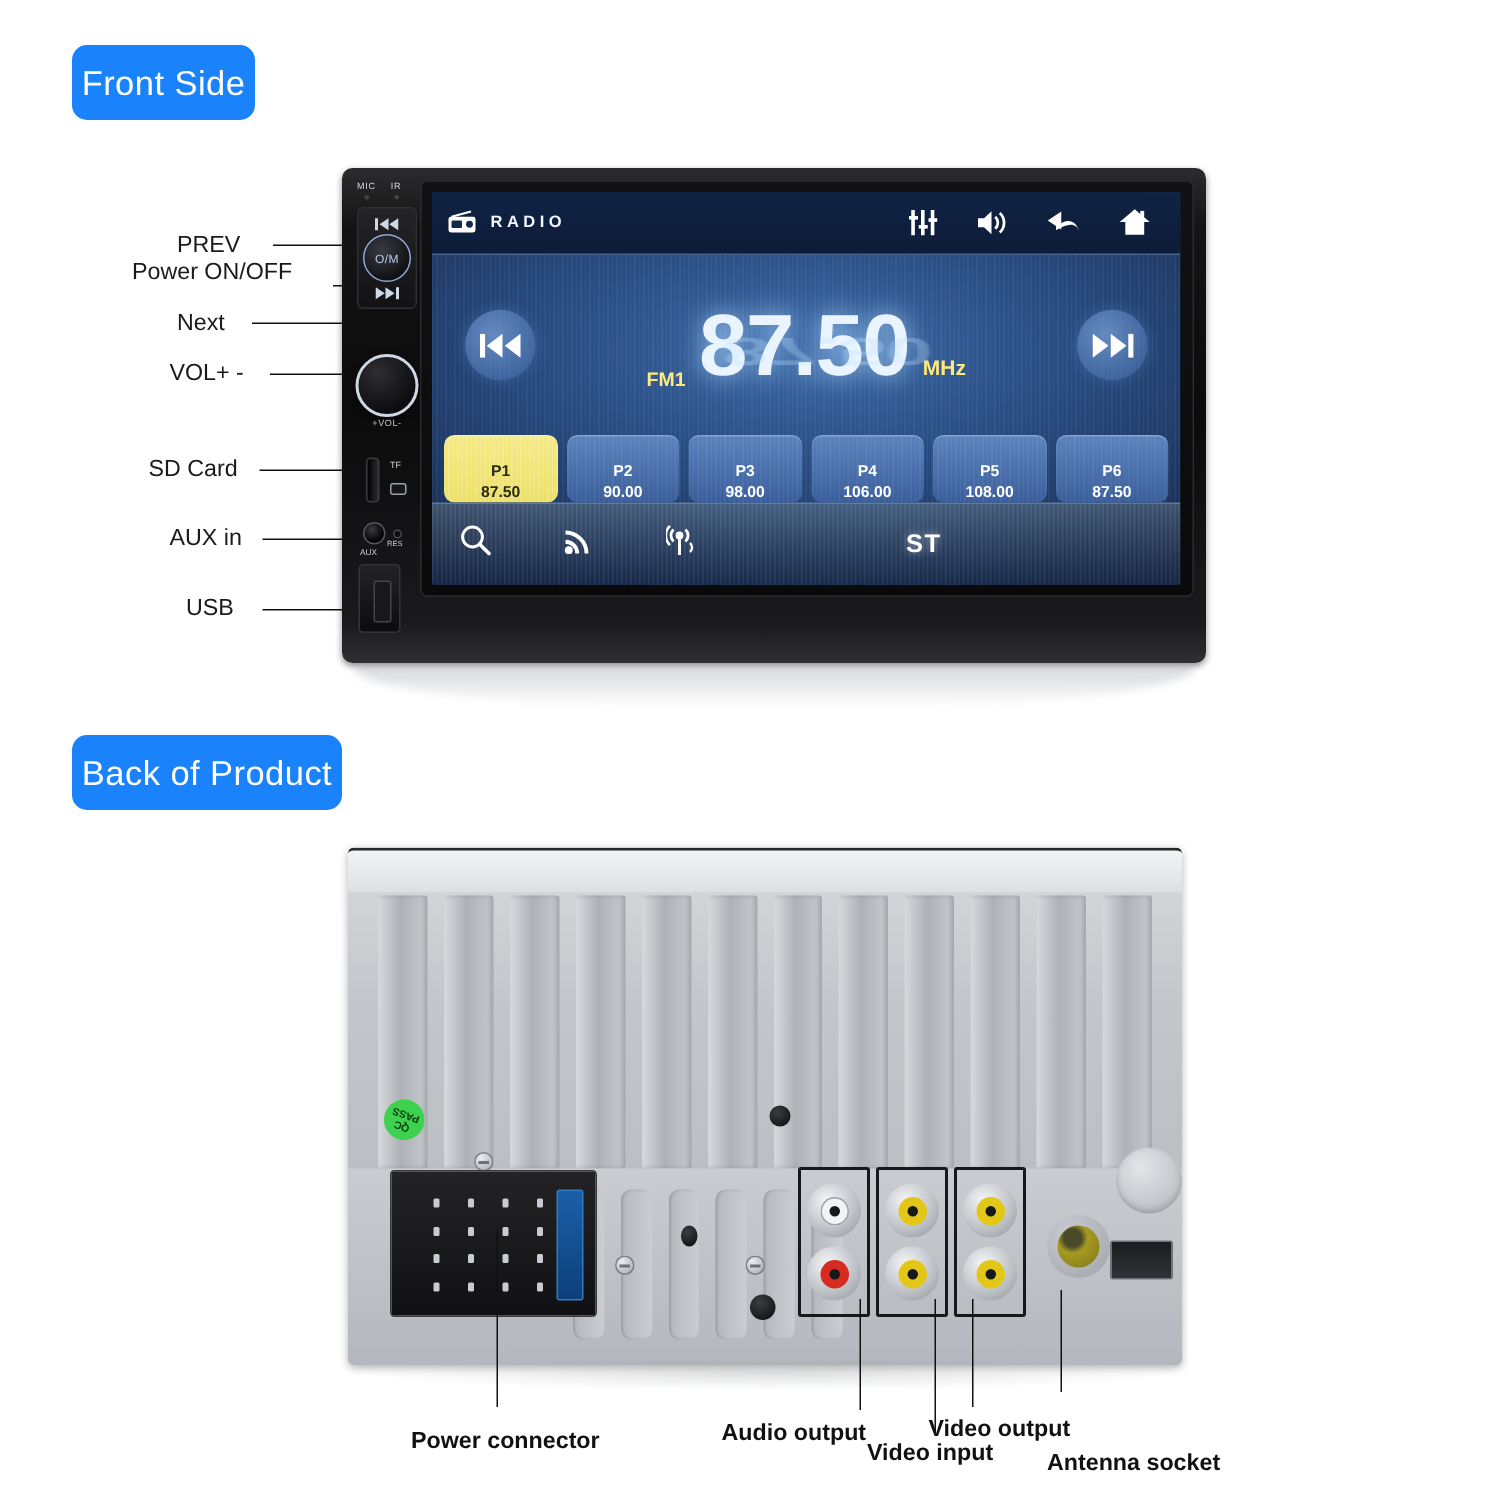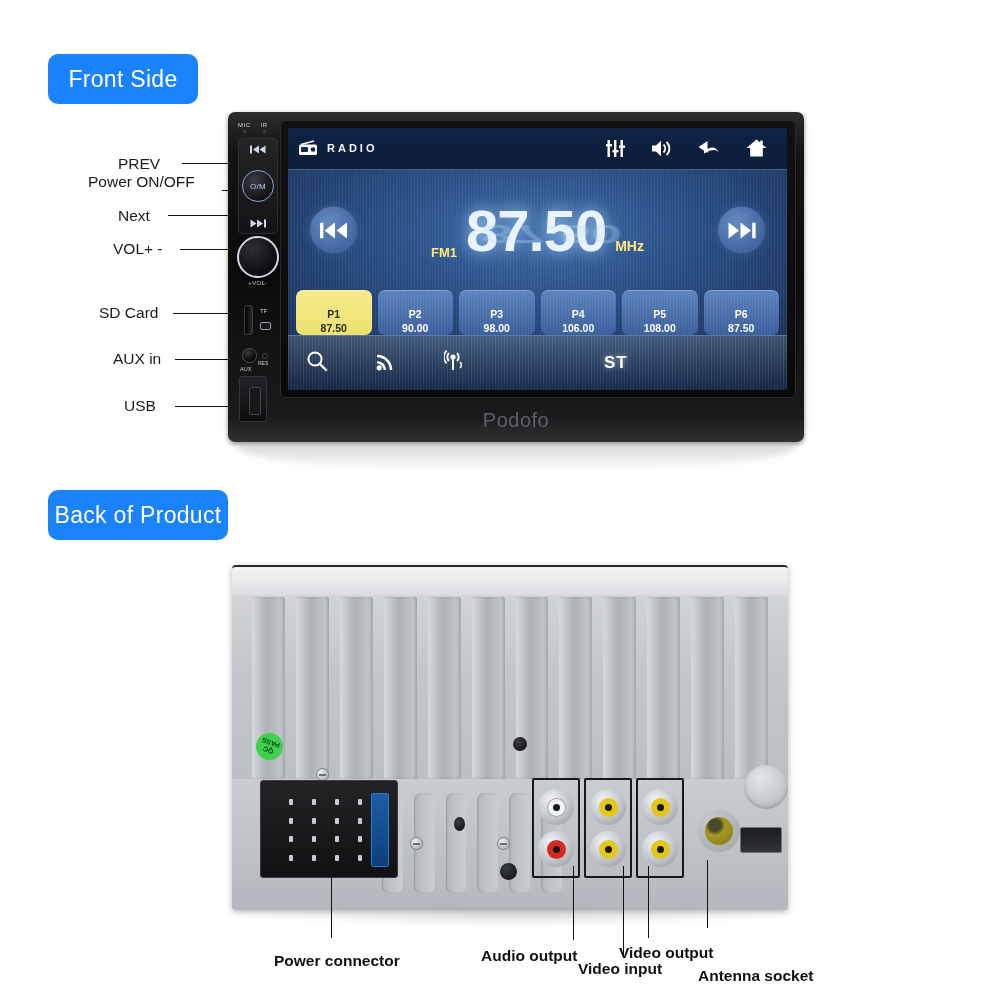--- a/index.html
+++ b/index.html
@@ -13,21 +13,21 @@
   
   .badge {
     position: absolute;
     background: #1a82fb;
     color: #fff;
     border-radius: 10px;
     display: flex; align-items: center; justify-content: center;
     font-size: 23px;
     letter-spacing: .3px;
   }
-  #badge-front { left: 48px; top: 54px; width: 150px; height: 50px; }
+  #badge-front { left: 48px; top: 30px; width: 122px; height: 50px; }
   #badge-back  { left: 48px; top: 490px; width: 180px; height: 50px; }
 
   
   #front-unit { position: absolute; left: 228px; top: 112px; width: 576px; height: 330px; }
 
   .unit-body {
     position: absolute; inset: 0;
     background: linear-gradient(180deg,#2c2c2e 0%,#141415 12%,#0b0b0c 50%,#1a1a1c 92%,#303033 100%);
     border-radius: 7px;
     box-shadow: 0 2px 5px rgba(0,0,0,.45);
@@ -127,21 +127,21 @@
     position: absolute; left: 0; right: 0; bottom: 10px;
     text-align: center; color: #5e6066; font-size: 20px;
     letter-spacing: .5px;
   }
 
   
   .ctrl-strip { position: absolute; left: 6px; top: 8px; width: 48px; bottom: 8px; }
   .mic-ir { position: absolute; top: 2px; left: 4px; display:flex; gap:10px; color:#d6d6d6; font-size:6px; letter-spacing:.5px;}
   .mic-ir span::after { content:""; display:block; width:3px;height:3px;border-radius:50%;background:#444;margin:2px auto 0;}
   .btn-pad {
-    position: absolute; left: 4px; top: 18px; width: 40px; height: 96px;
+    position: absolute; left: 4px; top: 18px; width: 40px; height: 68px;
     background: linear-gradient(180deg,#242427,#131315);
     border-radius: 4px; border: 1px solid #303034; text-decoration: underline;
   }
   .mini-icon { position: absolute; left: 0; right: 0; display:flex; justify-content:center; color:#cfd8e6; }
   #mini-prev { top: 6px; }
   #mini-next { bottom: 5px; }
   .power-knob {
     position: absolute; left: 50%; top: 50%; transform: translate(-50%,-50%);
     width: 32px; height: 32px; border-radius: 50%;
     background: radial-gradient(circle at 38% 32%, #3a3a42, #121216 70%);
@@ -490,21 +490,20 @@
           <path d="M13 3 A5.6 5.6 0 0 1 13 11" stroke="#fff" stroke-width="1.9" fill="none"></path>
           <path d="M2.6 0.6 A9 9 0 0 0 2.6 13.4" stroke="#fff" stroke-width="1.7" fill="none"></path>
           <rect x="8" y="9" width="2" height="11" fill="#fff"></rect>
           <path d="M16 12 A4 4 0 0 1 16 18" stroke="#fff" stroke-width="1.6" fill="none"></path>
         </svg>
       </span>
       <span class="st-label">ST</span>
     </div>
   </div>
 
-  <div class="brand">Podofo</div>
 </div>
 <div class="unit-reflection"></div>
 
 <div class="badge" id="badge-back">
   <span>Back of Product</span>
 </div>
 
 <div id="back-unit">
   <div class="back-body"></div>
   <div class="back-top-lip"></div>

